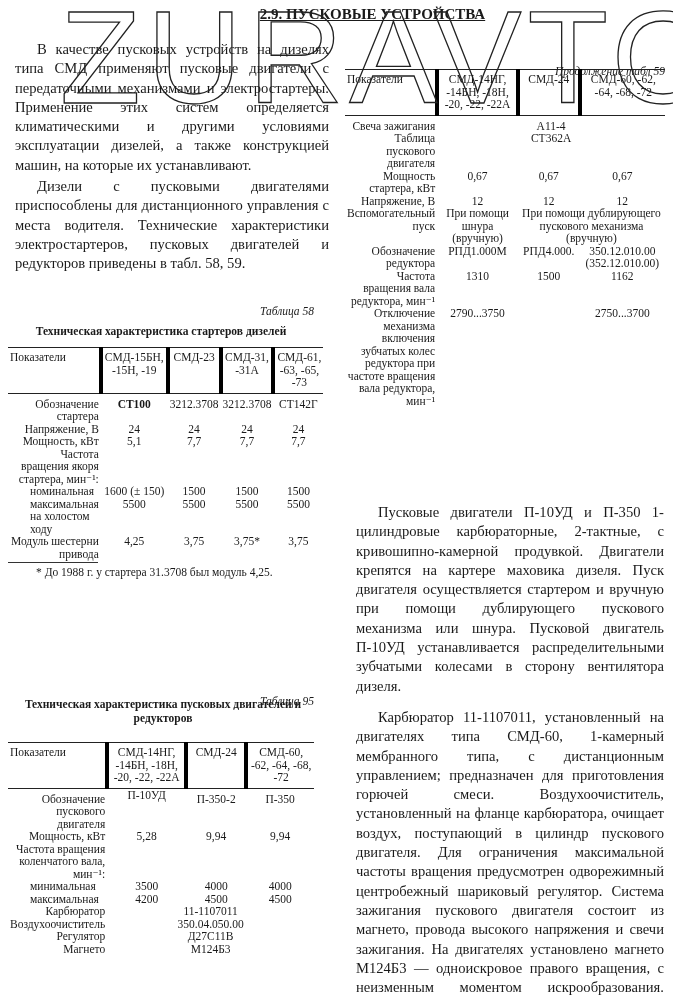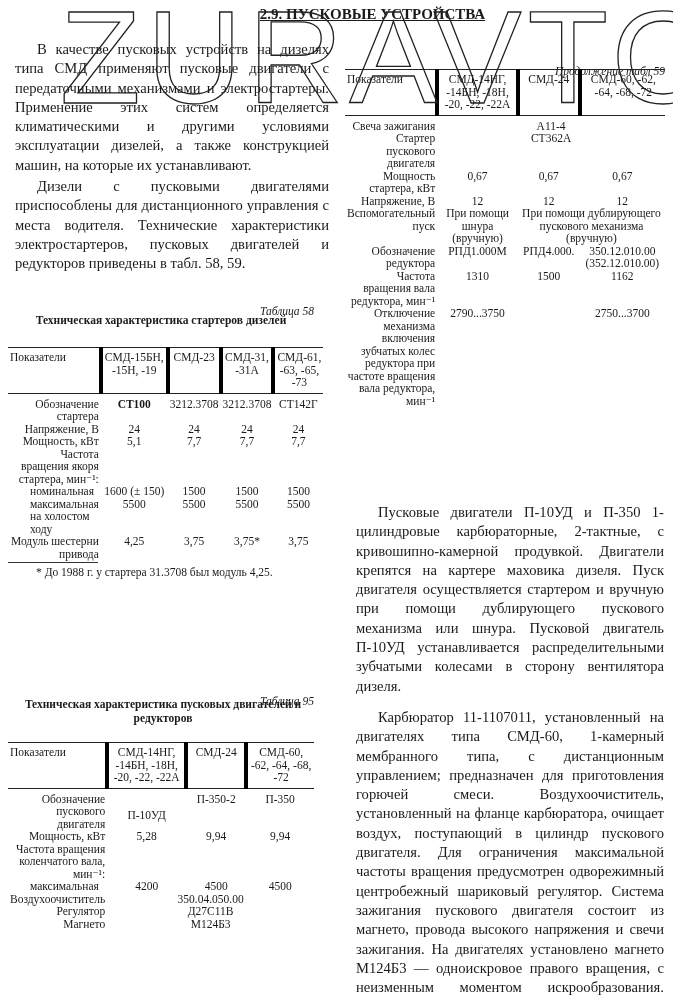--- a/index.html
+++ b/index.html
@@ -33,21 +33,21 @@
 <div class="watermark">ZURAVTO.RU</div>
 
 <div class="abs heading"><span>2.9. ПУСКОВЫЕ УСТРОЙСТВА</span></div>
 
 <div class="abs col-l" style="top:40px;margin-left:7px;">
   <p class="para">В качестве пусковых устройств на дизелях типа СМД применяют пусковые двигатели с передаточными механизмами и электростартеры. Применение этих систем определяется климатическими и другими условиями эксплуатации дизелей, а также конструкцией машин, на которые их устанавливают.</p>
   <p class="para" style="margin-top:2px">Дизели с пусковыми двигателями приспособлены для дистанционного управления с места водителя. Технические характеристики электростартеров, пусковых двигателей и редукторов приведены в табл. 58, 59.</p>
 </div>
 
 <div class="abs caption-r" style="left:8px;width:306px;top:285px;">Таблица 58</div>
-<div class="abs tbl-title" style="left:8px;width:306px;top:313px;text-align:center;">Техническая характеристика стартеров дизелей</div>
+<div class="abs tbl-title" style="left:8px;width:306px;top:324px;text-align:center;">Техническая характеристика стартеров дизелей</div>
 
 <div class="abs" style="left:8px;top:347px;width:306px;">
   <table id="t58" style="width:306px;">
     <colgroup>
         <col style="width:67px">
         <col style="width:65px">
         <col style="width:57px">
         <col style="width:59px">
         <col style="width:58px">
       </colgroup>
@@ -131,41 +131,51 @@
         <tr id="t59h">
           <th class="first">Показатели</th>
           <th>СМД-14НГ, -14БН, -18Н, -20, -22, -22А</th>
           <th>СМД-24</th>
           <th>СМД-60, -62, -64, -68, -72</th>
         </tr>
       </thead>
     <tbody id="t59b">
         <tr>
           <td class="lbl" style="padding-top: 4px;">Обозначение пускового двигателя</td>
-          <td style="padding-top: 20px;">П-10УД</td>
+          <td style="padding-top: 0;">П-10УД</td>
           <td style="padding-top: 4px;">П-350-2</td>
           <td style="padding-top: 4px;">П-350</td>
         </tr>
         <tr>
           <td class="lbl">Мощность, кВт</td>
           <td>5,28</td>
           <td>9,94</td>
           <td>9,94</td>
         </tr>
         <tr>
           <td class="lbl">Частота вращения коленчатого вала, мин⁻¹:</td>
           <td></td>
           <td></td>
           <td></td>
         </tr>
         <tr>
+          <td class="sub">минимальная</td>
+          <td>3500</td>
+          <td>4000</td>
+          <td>4000</td>
+        </tr>
+        <tr>
           <td class="sub">максимальная</td>
           <td>4200</td>
           <td>4500</td>
           <td>4500</td>
+        </tr>
+        <tr>
+          <td class="lbl">Карбюратор</td>
+          <td colspan="3">11-1107011</td>
         </tr>
         <tr>
           <td class="lbl">Воздухоочиститель</td>
           <td colspan="3">350.04.050.00</td>
         </tr>
         <tr>
           <td class="lbl">Регулятор</td>
           <td colspan="3">Д27С11В</td>
         </tr>
         <tr>
@@ -193,21 +203,21 @@
           <th>СМД-24</th>
           <th>СМД-60, -62, -64, -68, -72</th>
         </tr>
       </thead>
     <tbody id="t59cb">
         <tr>
           <td class="lbl" style="padding-top: 4px;">Свеча зажигания</td>
           <td colspan="3" style="padding-top: 4px;">А11-4</td>
         </tr>
         <tr>
-          <td class="lbl">Стартер пускового двигателя</td>
+          <td class="lbl">Таблица пускового двигателя</td>
           <td colspan="3">СТ362А</td>
         </tr>
         <tr>
           <td class="lbl">Мощность стартера, кВт</td>
           <td>0,67</td>
           <td>0,67</td>
           <td>0,67</td>
         </tr>
         <tr>
           <td class="lbl">Напряжение, В</td>

